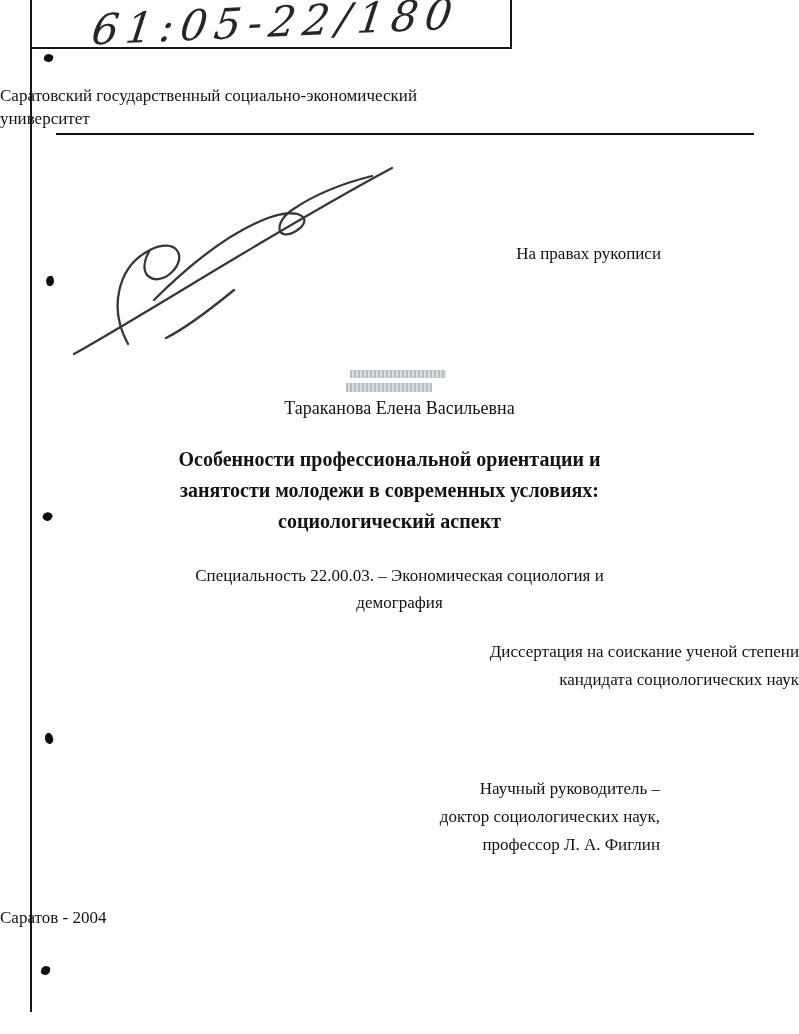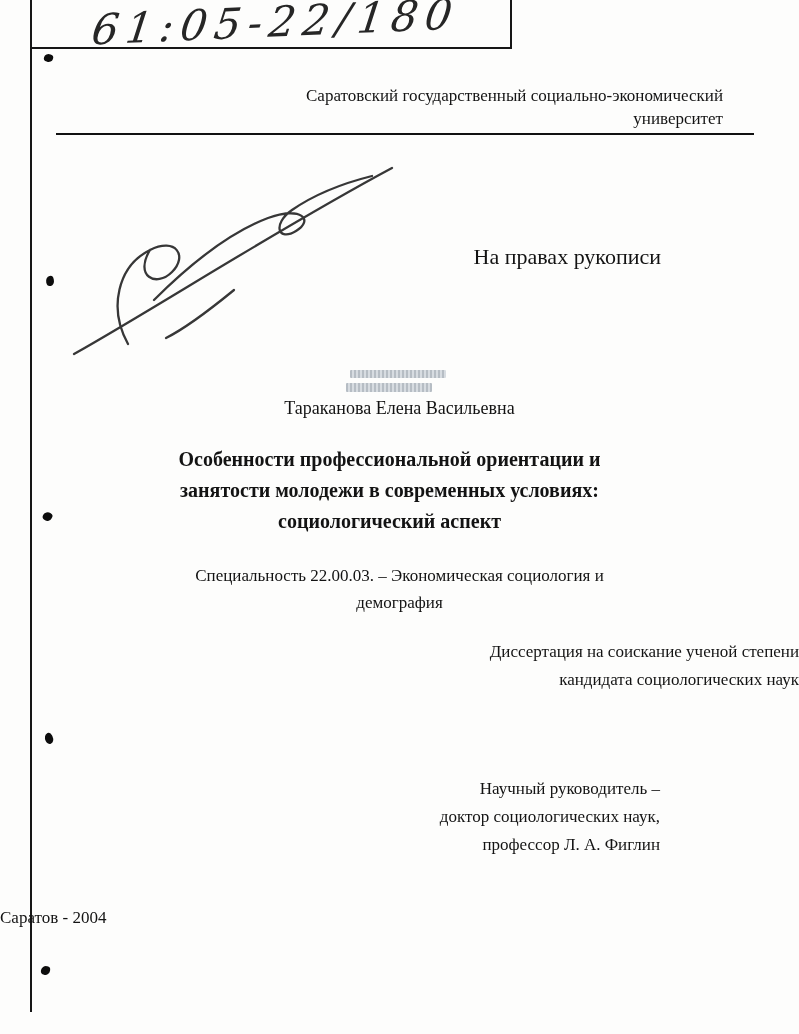--- a/index.html
+++ b/index.html
@@ -22,28 +22,28 @@
     position:absolute;left:92px;top:-4px;width:430px;
     font-family:"DejaVu Serif",serif;
     font-style:italic;font-size:42px;letter-spacing:7px;
     color:#262626;
     transform:rotate(-2.5deg) skewX(-10deg);
     white-space:nowrap;
   }
 
   .university{
     position:absolute;left:0;top:84px;width:723px;
-    text-align:right;font-size:17px;line-height:23px;
+    text-align:left;font-size:17px;line-height:23px;
   }
 
   .signature{position:absolute;left:66px;top:158px;}
 
   .manuscript{
     position:absolute;right:138px;top:244px;
-    font-size:22px;text-align:right;
+    font-size:17px;text-align:right;
   }
 
   .stamp{position:absolute;left:346px;top:370px;width:110px;height:30px;opacity:.55;}
   .stamp .s1,.stamp .s2{
     background:repeating-linear-gradient(90deg,#7d8a97 0 2px,#b9c2cb 2px 4px);
     filter:blur(0.6px);border-radius:1px;
   }
   .stamp .s1{width:96px;height:8px;margin-left:4px;}
   .stamp .s2{width:86px;height:9px;margin-top:5px;}
 

